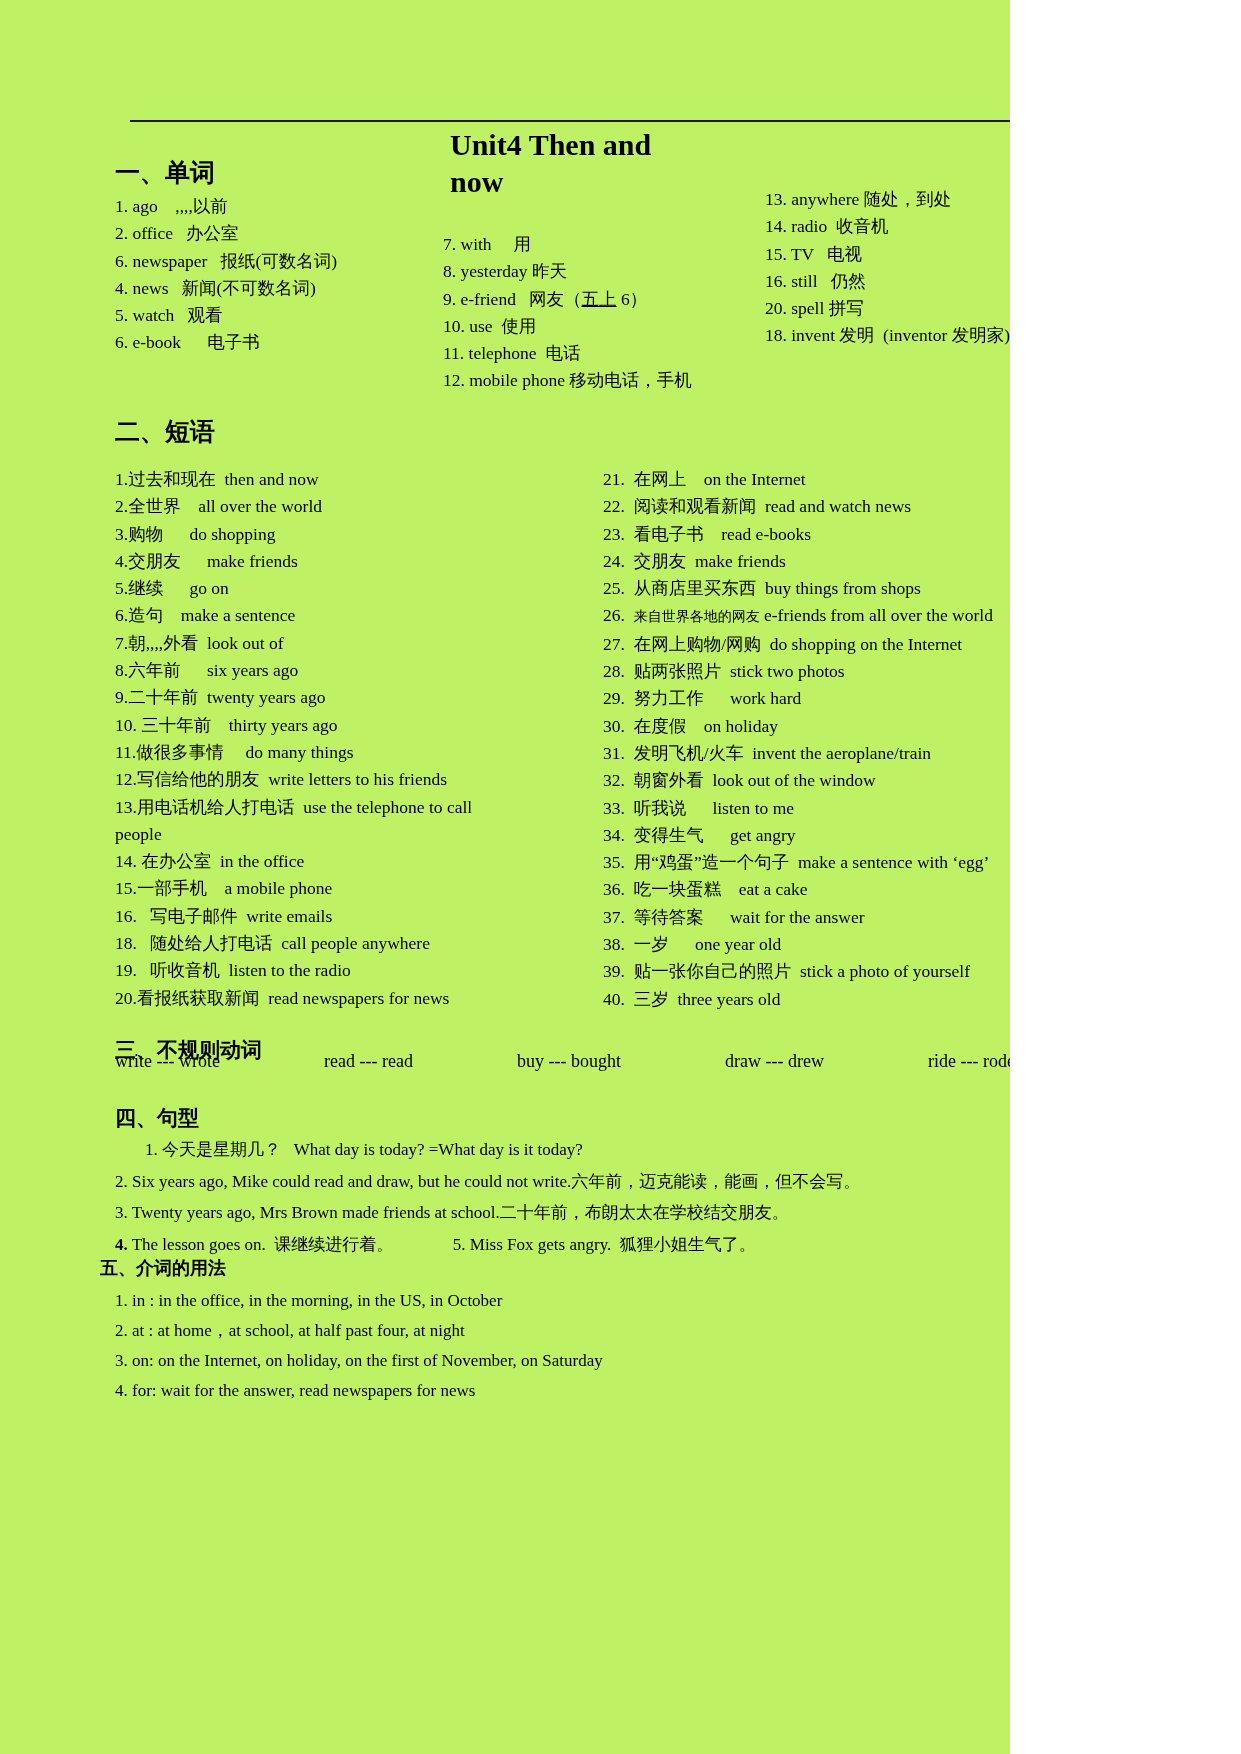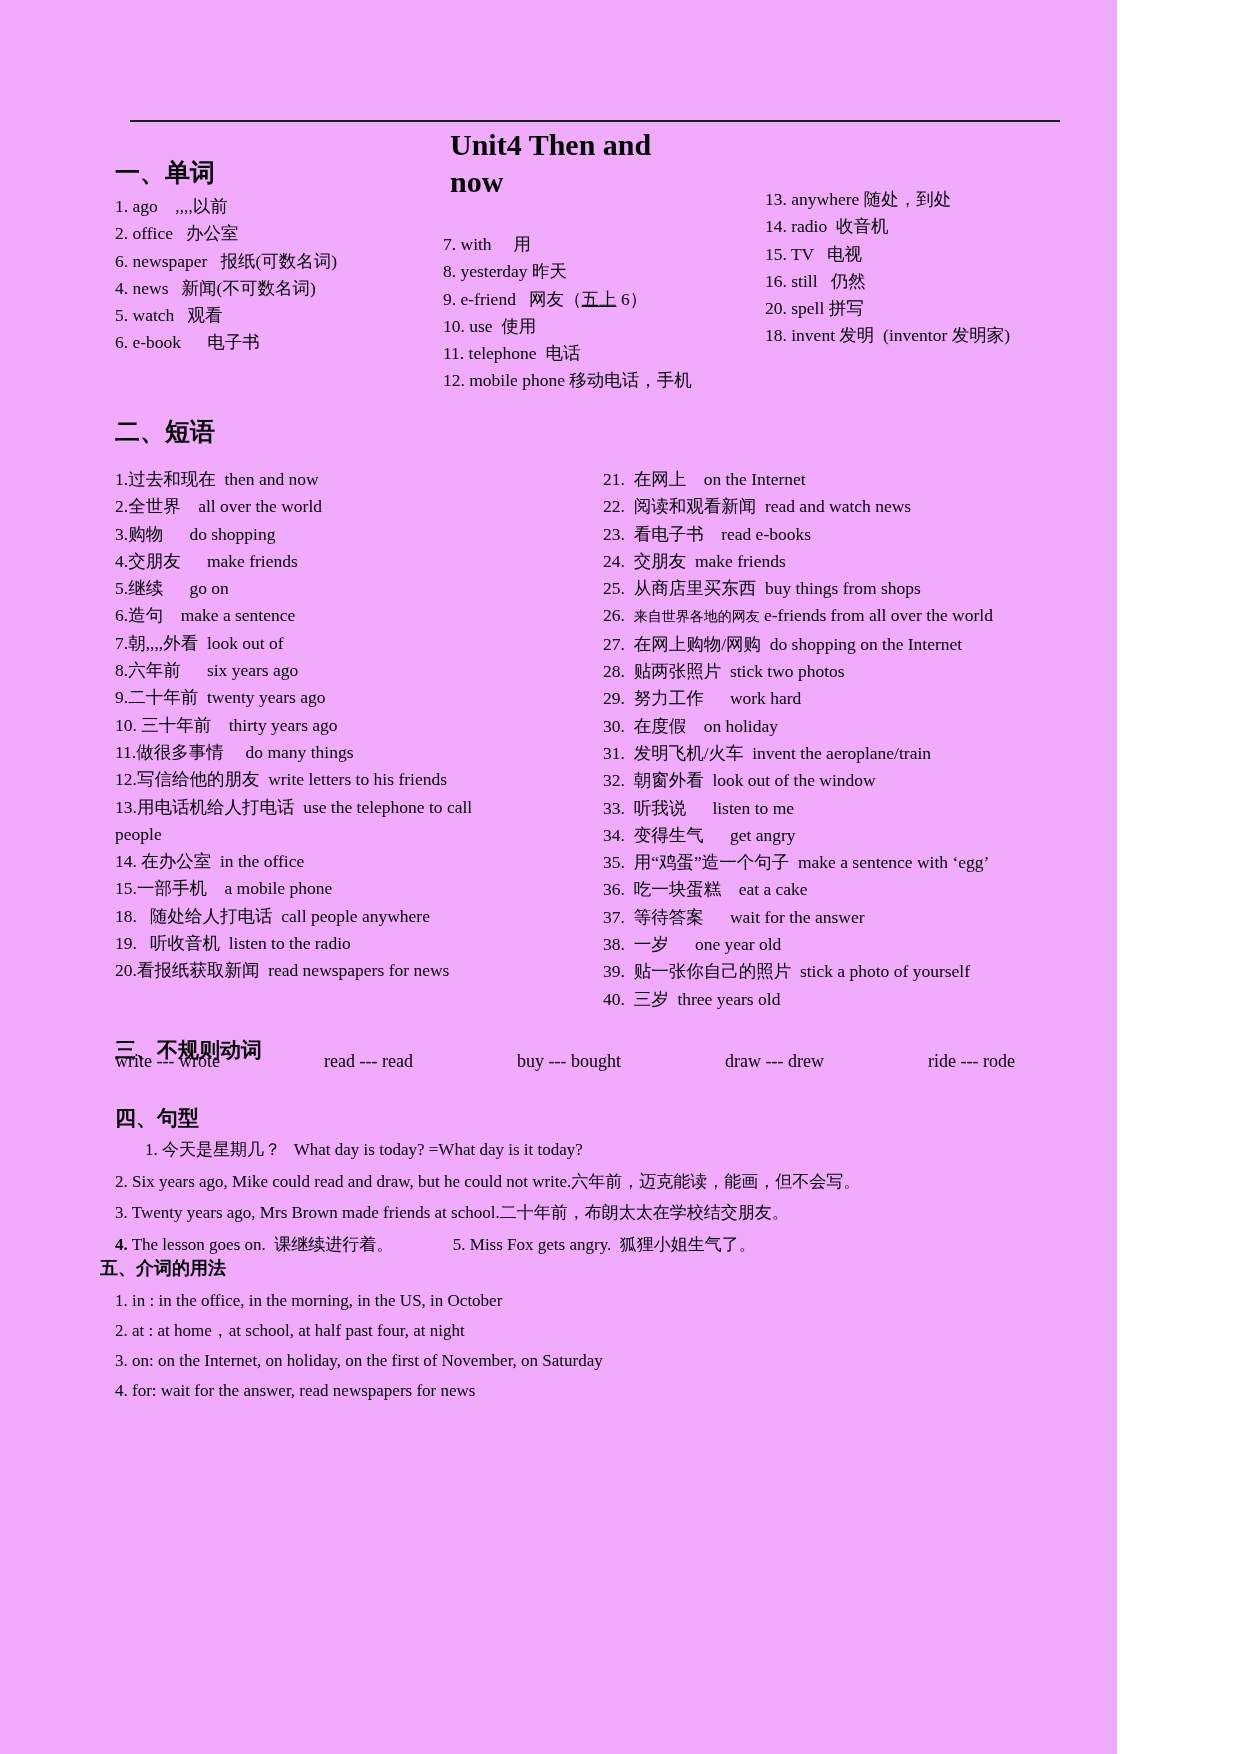--- a/index.html
+++ b/index.html
@@ -1,20 +1,20 @@
 <!DOCTYPE html>
 <html><head>
 <meta charset="utf-8">
 <style>
   html,body{margin:0;padding:0;background:#ffffff;}
   .page{
     position:relative;
-    width:1117px;
+    width:1010px;
     height:1754px;
-    background:#f0abfc;
+    background:#bef264;
     font-family:"Liberation Serif","DejaVu Serif",serif;
     color:#000000;
     overflow:hidden;
   }
   .abs{position:absolute;white-space:pre-wrap;}
   .topline{position:absolute;left:130px;top:120px;width:930px;height:2px;background:#1c1c1c;}
   .title{
     position:absolute;left:450px;top:126px;
     font-size:30px;font-weight:bold;line-height:37px;
     white-space:pre-line;margin:0;
@@ -47,21 +47,21 @@
 
   <div class="abs wordcol" style="left:115px;top:193px;"><div class="li">1. ago    ,,,,以前</div><div class="li">2. office   办公室</div><div class="li">6. newspaper   报纸(可数名词)</div><div class="li">4. news   新闻(不可数名词)</div><div class="li">5. watch   观看</div><div class="li">6. e-book      电子书</div></div>
 
   <div class="abs wordcol" style="left:443px;top:231px;"><div class="li">7. with     用</div><div class="li">8. yesterday 昨天</div><div class="li"><span>9. e-friend   网友（</span><span class="u">五上</span><span> 6）</span></div><div class="li">10. use  使用</div><div class="li">11. telephone  电话</div><div class="li">12. mobile phone 移动电话，手机</div></div>
 
   <div class="abs wordcol" style="left:765px;top:186px;"><div class="li">13. anywhere 随处，到处</div><div class="li">14. radio  收音机</div><div class="li">15. TV   电视</div><div class="li">16. still   仍然</div><div class="li">20. spell 拼写</div><div class="li">18. invent 发明  (inventor 发明家)</div></div>
 
   <div class="abs h1" style="left:115px;top:415px;">二、短语</div>
 
   <div class="abs phrasecol" style="left:115px;top:466px;"><div class="li">1.过去和现在  then and now</div><div class="li">2.全世界    all over the world</div><div class="li">3.购物      do shopping</div><div class="li">4.交朋友      make friends</div><div class="li">5.继续      go on</div><div class="li">6.造句    make a sentence</div><div class="li">7.朝,,,,外看  look out of</div><div class="li">8.六年前      six years ago</div><div class="li">9.二十年前  twenty years ago</div><div class="li">10. 三十年前    thirty years ago</div><div class="li">11.做很多事情     do many things</div><div class="li">12.写信给他的朋友  write letters to his friends</div><div class="li">13.用电话机给人打电话  use the telephone to call
-people</div><div class="li">14. 在办公室  in the office</div><div class="li">15.一部手机    a mobile phone</div><div class="li">18.   随处给人打电话  call people anywhere</div><div class="li">19.   听收音机  listen to the radio</div><div class="li">20.看报纸获取新闻  read newspapers for news</div></div>
+people</div><div class="li">14. 在办公室  in the office</div><div class="li">15.一部手机    a mobile phone</div><div class="li">16.   写电子邮件  write emails</div><div class="li">18.   随处给人打电话  call people anywhere</div><div class="li">19.   听收音机  listen to the radio</div><div class="li">20.看报纸获取新闻  read newspapers for news</div></div>
 
   <div class="abs phrasecol" style="left:603px;top:466px;width:640px;"><div class="li">21.  在网上    on the Internet</div><div class="li">22.  阅读和观看新闻  read and watch news</div><div class="li">23.  看电子书    read e-books</div><div class="li">24.  交朋友  make friends</div><div class="li">25.  从商店里买东西  buy things from shops</div><div class="li"><span>26.  </span><span class="small">来自世界各地的网友</span><span> e-friends from all over the world</span></div><div class="li">27.  在网上购物/网购  do shopping on the Internet</div><div class="li">28.  贴两张照片  stick two photos</div><div class="li">29.  努力工作      work hard</div><div class="li">30.  在度假    on holiday</div><div class="li">31.  发明飞机/火车  invent the aeroplane/train</div><div class="li">32.  朝窗外看  look out of the window</div><div class="li">33.  听我说      listen to me</div><div class="li">34.  变得生气      get angry</div><div class="li">35.  用“鸡蛋”造一个句子  make a sentence with ‘egg’</div><div class="li">36.  吃一块蛋糕    eat a cake</div><div class="li">37.  等待答案      wait for the answer</div><div class="li">38.  一岁      one year old</div><div class="li">39.  贴一张你自己的照片  stick a photo of yourself</div><div class="li">40.  三岁  three years old</div></div>
 
   <div class="abs h2" style="left:115px;top:1036px;">三、不规则动词</div>
 
   <div class="abs verbsrow" style="left:115px;top:1051px;"><div class="li">write --- wrote</div><div class="li">read --- read</div><div class="li">buy --- bought</div><div class="li">draw --- drew</div><div class="li">ride --- rode</div></div>
 
   <div class="abs h2" style="left:115px;top:1104px;">四、句型</div>
 
   <div class="abs sentences" style="left:115px;top:1134px;width:1030px;"><div class="li indent"><span>1. 今天是星期几？   What day is today? =What day is it today?</span></div><div class="li">2. Six years ago, Mike could read and draw, but he could not write.六年前，迈克能读，能画，但不会写。</div><div class="li">3. Twenty years ago, Mrs Brown made friends at school.二十年前，布朗太太在学校结交朋友。</div><div class="li"><span class="b">4.</span><span> The lesson goes on.  课继续进行着。              5. Miss Fox gets angry.  狐狸小姐生气了。</span></div></div>

